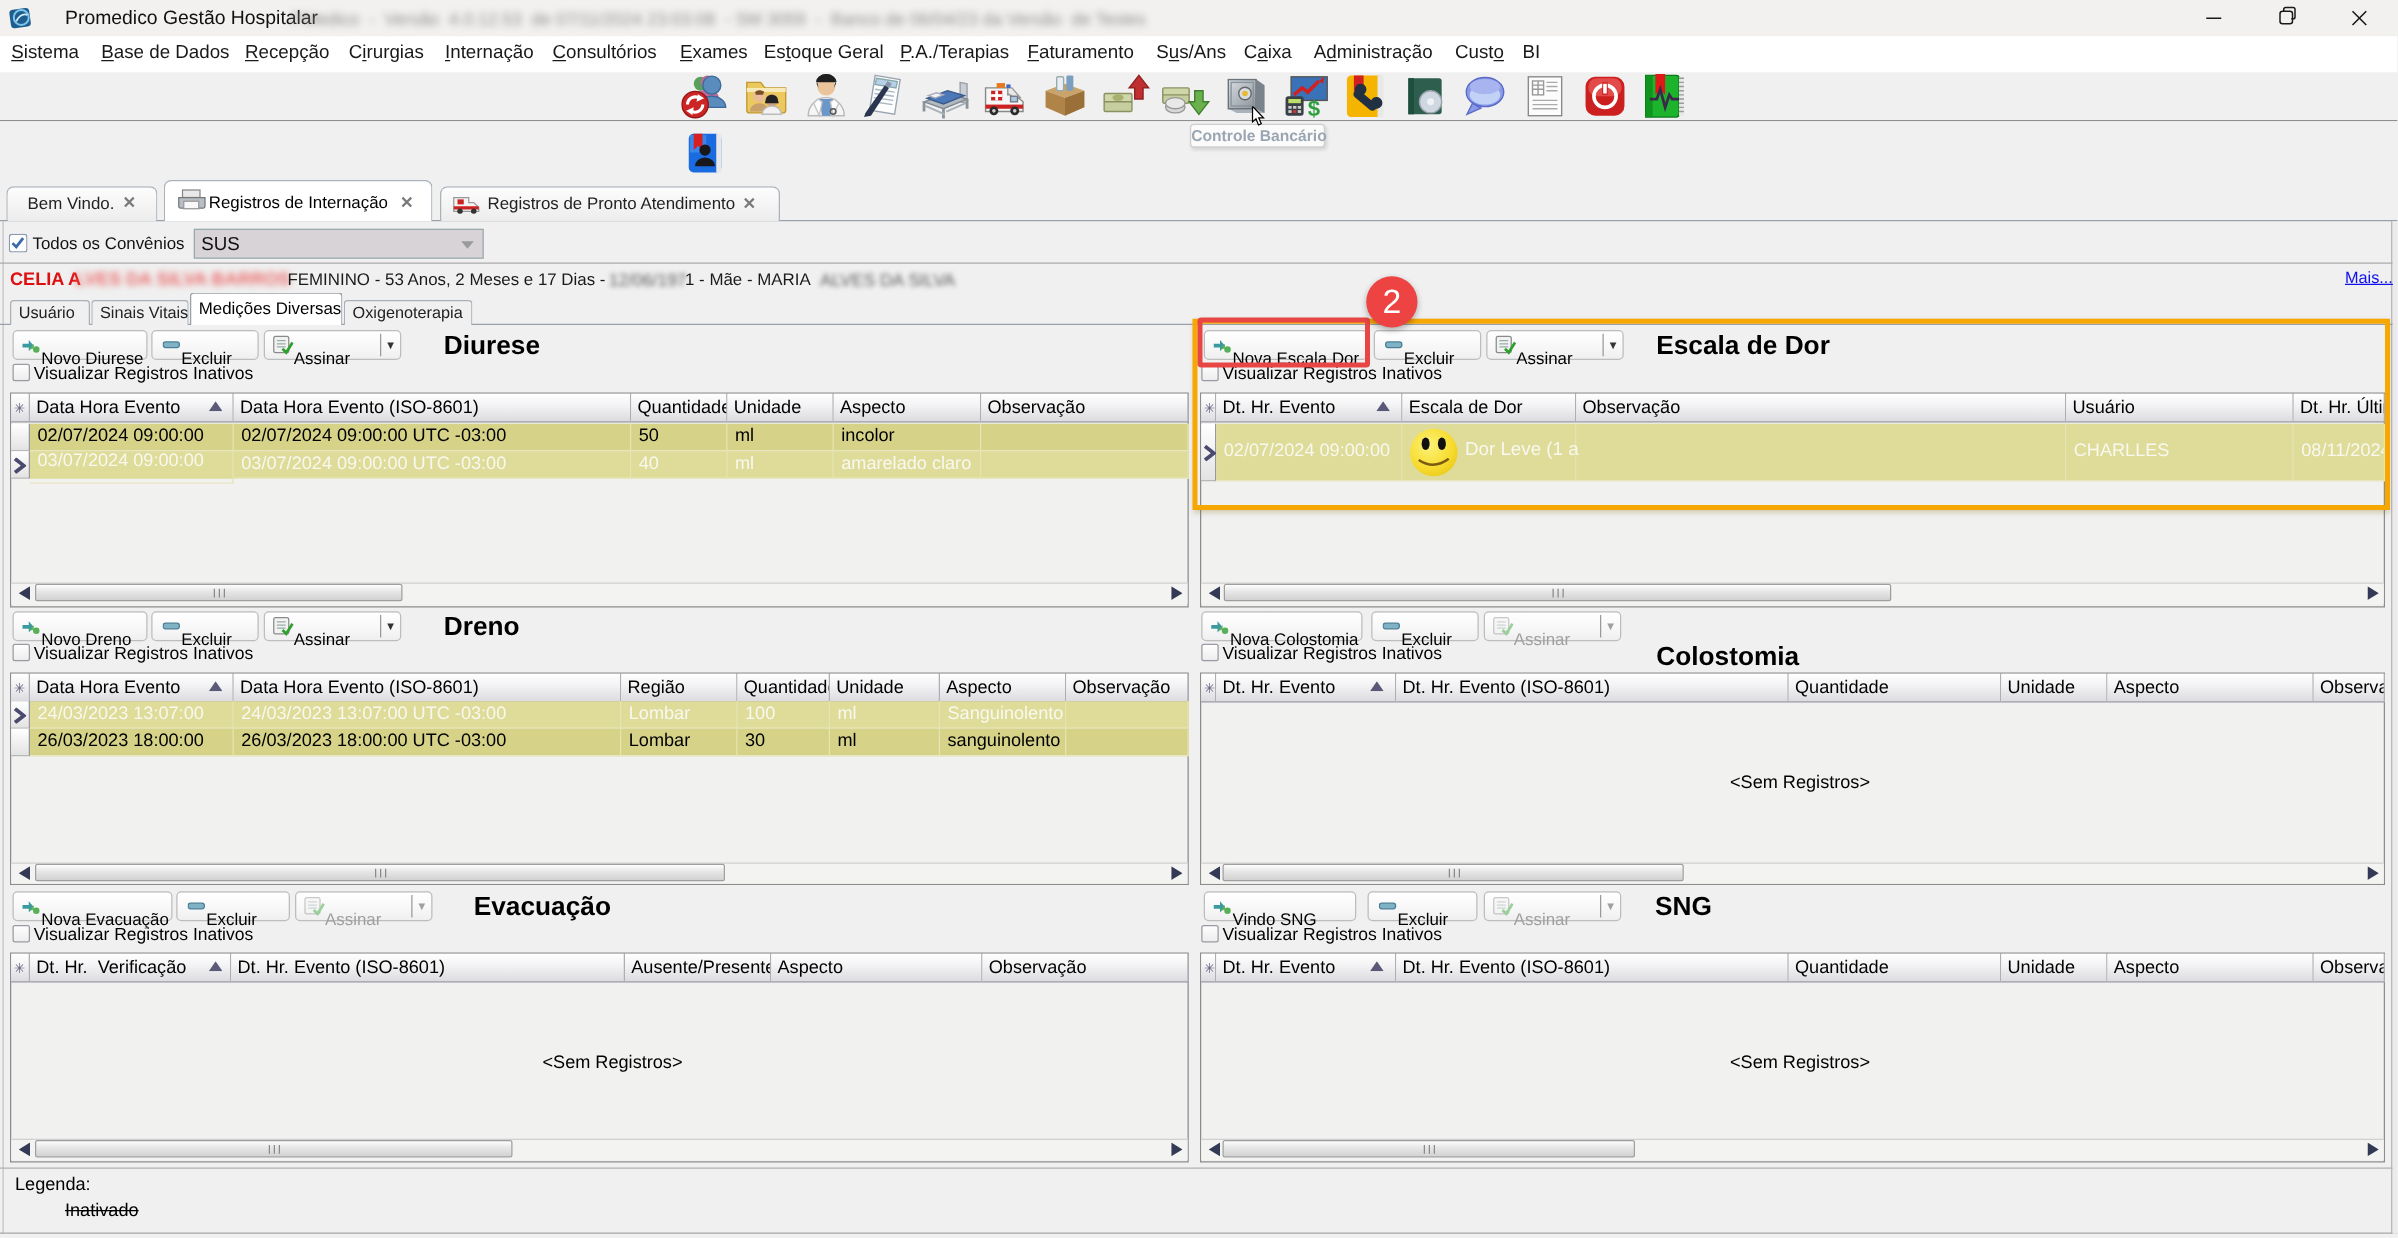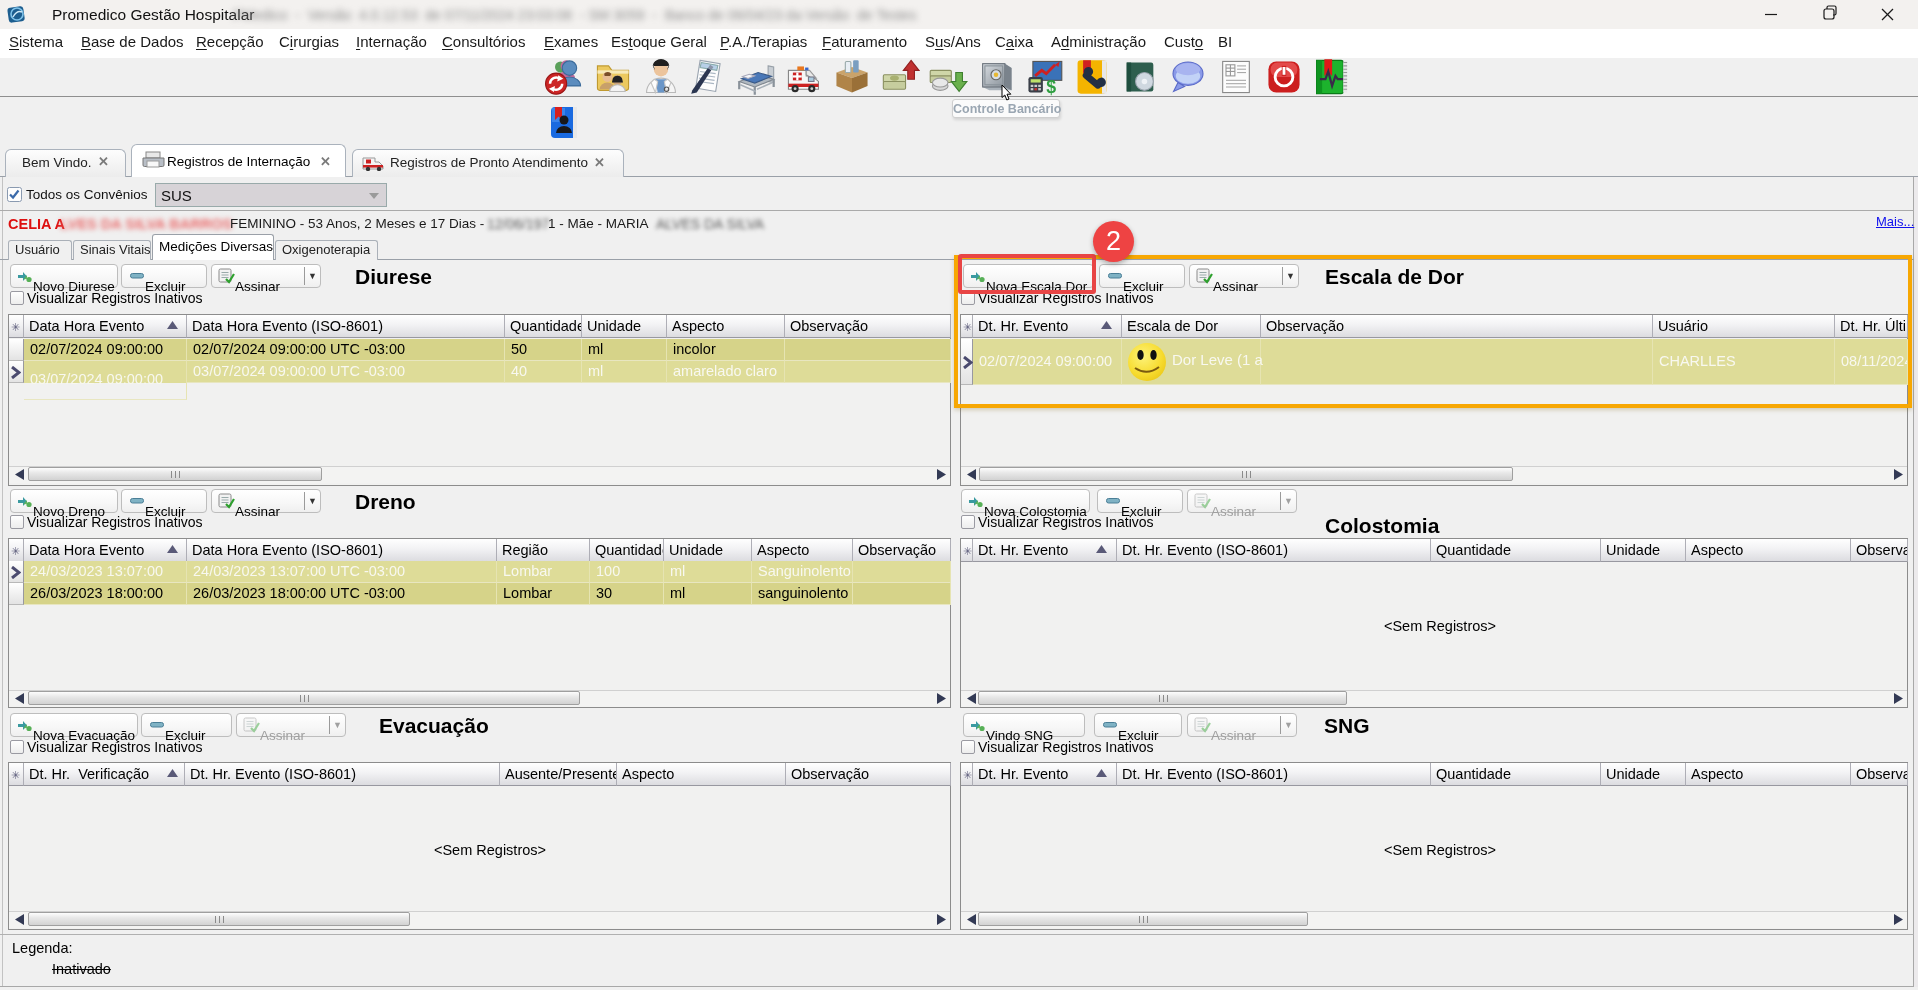--- a/index.html
+++ b/index.html
@@ -429,21 +429,21 @@
 <div class="cell" style="left:187px;top:339px;width:318px;height:22px;color:#000;border-right:1px solid #e6e4b2;border-bottom:1px solid #e8e6c0;padding-top:2.0px;">02/07/2024 09:00:00 UTC -03:00</div>
 <div class="cell" style="left:505px;top:339px;width:77px;height:22px;color:#000;border-right:1px solid #e6e4b2;border-bottom:1px solid #e8e6c0;padding-top:2.0px;">50</div>
 <div class="cell" style="left:582px;top:339px;width:85px;height:22px;color:#000;border-right:1px solid #e6e4b2;border-bottom:1px solid #e8e6c0;padding-top:2.0px;">ml</div>
 <div class="cell" style="left:667px;top:339px;width:118px;height:22px;color:#000;border-right:1px solid #e6e4b2;border-bottom:1px solid #e8e6c0;padding-top:2.0px;">incolor</div>
 <div class="cell" style="left:785px;top:339px;width:166px;height:22px;color:#000;border-right:1px solid #e6e4b2;border-bottom:1px solid #e8e6c0;padding-top:2.0px;"></div>
 <div class="mk" style="left:9px;top:361px;width:15px;height:22px;"></div>
 <svg style="position:absolute;left:11px;top:366.0px;" width="10" height="13" viewBox="0 0 10 13">
     <path d="M1 1 L8 6.5 L1 12" fill="none" stroke="#4a4a6e" stroke-width="3"></path>
   </svg>
 <div class="abs" style="left:24px;top:361px;width:927px;height:22px;background:#dedc98;"></div>
-<div class="cell" style="left:24px;top:361px;width:163px;height:39px;color:#f8f8f0;border-right:1px solid #e6e4b2;border-bottom:1px solid #e8e6c0;padding-top:10px;">03/07/2024 09:00:00</div>
+<div class="cell" style="left:24px;top:361px;width:163px;height:26px;color:#f8f8f0;border-right:1px solid #e6e4b2;border-bottom:1px solid #e8e6c0;padding-top:0;">03/07/2024 09:00:00</div>
 <div class="cell" style="left:187px;top:361px;width:318px;height:22px;color:#f8f8f0;border-right:1px solid #e6e4b2;border-bottom:1px solid #e8e6c0;padding-top:2.0px;">03/07/2024 09:00:00 UTC -03:00</div>
 <div class="cell" style="left:505px;top:361px;width:77px;height:22px;color:#f8f8f0;border-right:1px solid #e6e4b2;border-bottom:1px solid #e8e6c0;padding-top:2.0px;">40</div>
 <div class="cell" style="left:582px;top:361px;width:85px;height:22px;color:#f8f8f0;border-right:1px solid #e6e4b2;border-bottom:1px solid #e8e6c0;padding-top:2.0px;">ml</div>
 <div class="cell" style="left:667px;top:361px;width:118px;height:22px;color:#f8f8f0;border-right:1px solid #e6e4b2;border-bottom:1px solid #e8e6c0;padding-top:2.0px;">amarelado claro</div>
 <div class="cell" style="left:785px;top:361px;width:166px;height:22px;color:#f8f8f0;border-right:1px solid #e6e4b2;border-bottom:1px solid #e8e6c0;padding-top:2.0px;"></div>
 <div class="sb" style="left:9px;top:466px;width:941px;border-top:1px solid #d0d0d0;"></div>
 <svg style="position:absolute;left:15px;top:469px;" width="9" height="11" viewBox="0 0 9 11">
     <path d="M9 0 L0 5.5 L9 11z" fill="#333a55"></path>
   </svg>
 <svg style="position:absolute;left:937px;top:469px;" width="9" height="11" viewBox="0 0 9 11">

